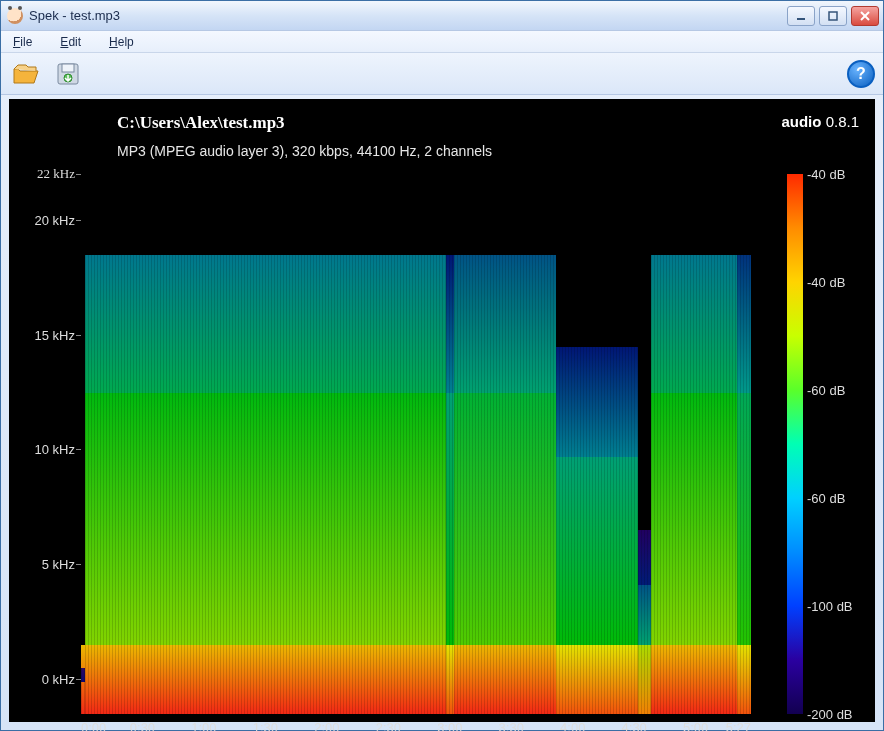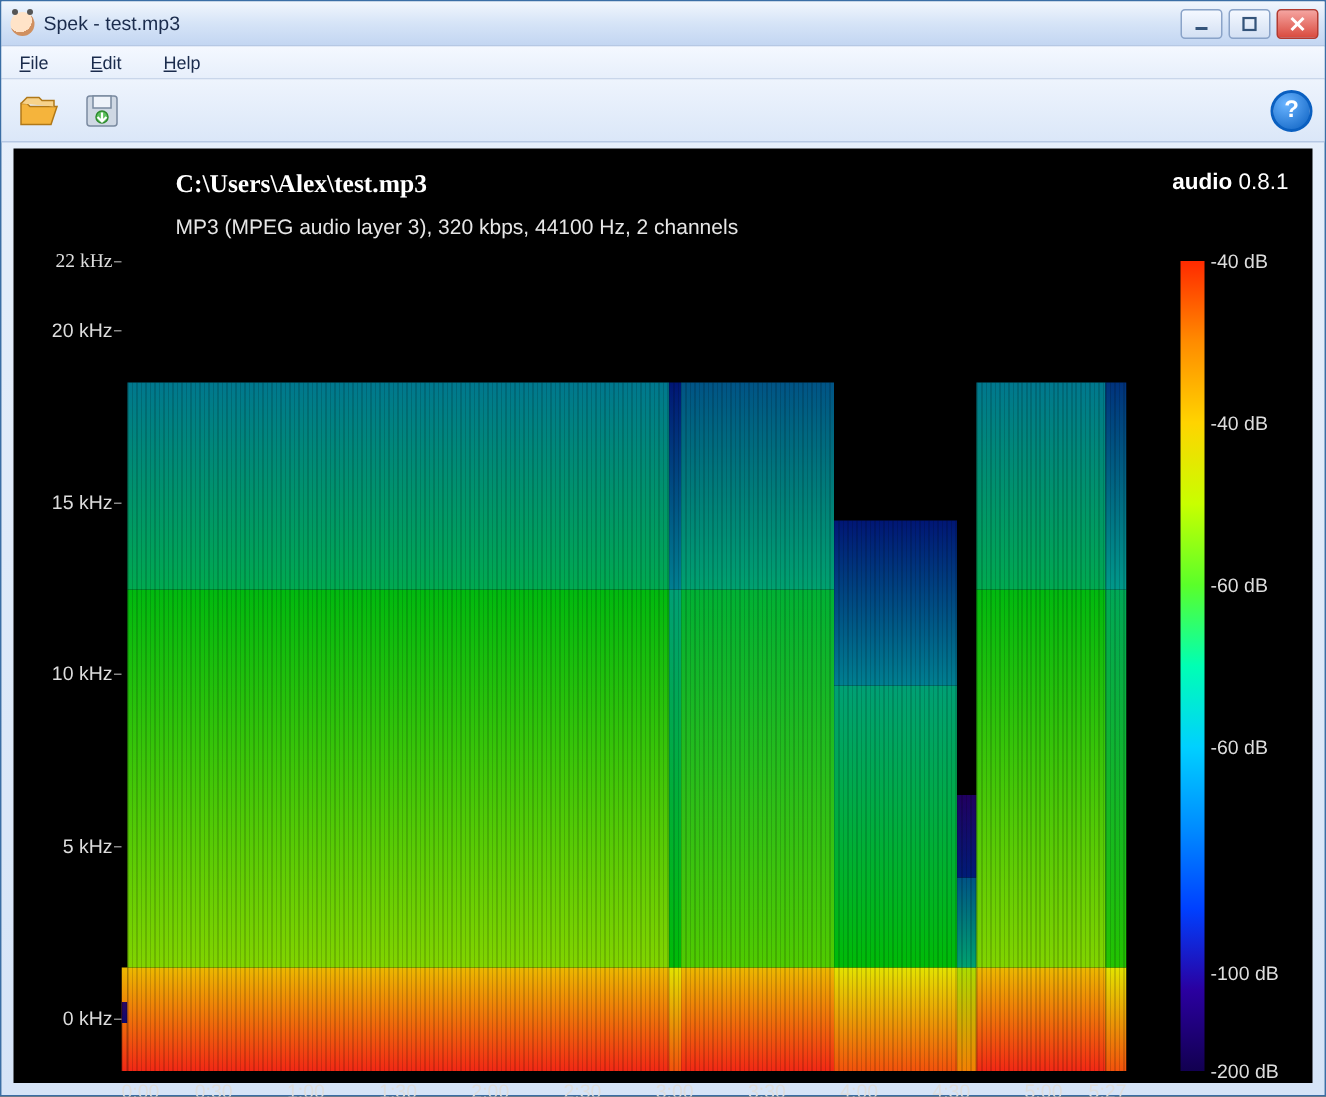--- a/index.html
+++ b/index.html
@@ -290,18 +290,18 @@
           <div class="x-tick last" style="left: 670px;">5:27</div>
         </div>
     </div>
 
     <div class="colorbar"></div>
     <div class="db-labels" id="dblabels">
         <div class="db-tick" style="top: 0px;">-40 dB</div>
         <div class="db-tick" style="top: 108px;">-40 dB</div>
         <div class="db-tick" style="top: 216px;">-60 dB</div>
         <div class="db-tick" style="top: 324px;">-60 dB</div>
-        <div class="db-tick" style="top: 432px; margin-top: 43px;">-100 dB</div>
+        <div class="db-tick" style="top: 432px;">-100 dB</div>
         <div class="db-tick" style="top: 540px;">-200 dB</div>
       </div>
   </div>
 
 </div>
 
 </body></html>

